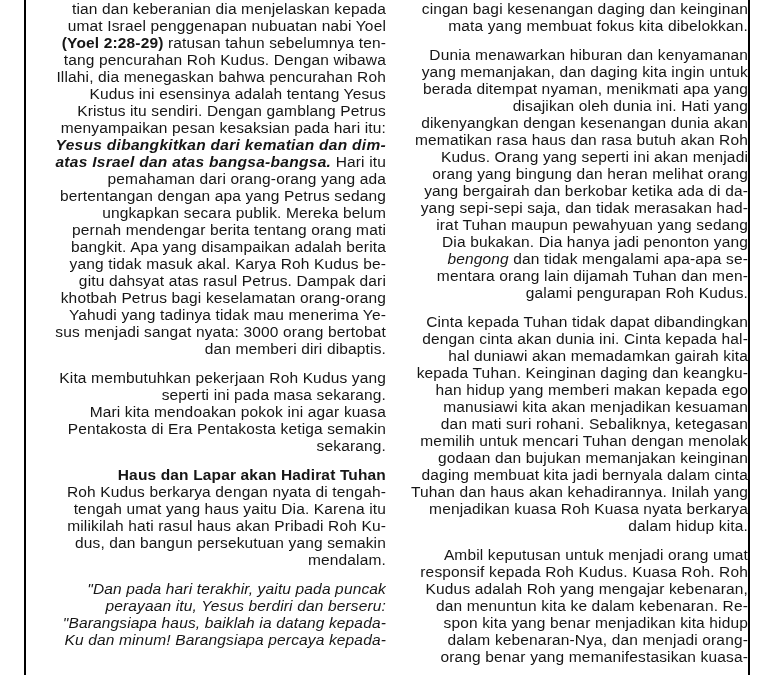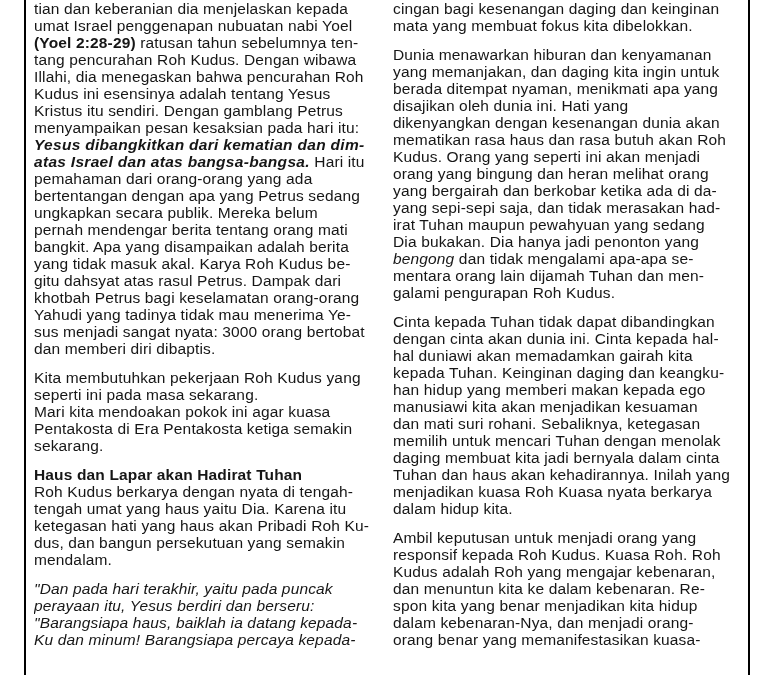--- a/index.html
+++ b/index.html
@@ -23,21 +23,21 @@
   .rule.left  { left: 24px; }
   .rule.right { left: 748px; }
   .col {
     position: absolute; top: 0;
     font-size: 15.5px;
     line-height: 17px;
     letter-spacing: 0.15px;
   }
   .col.left  { left: 34px;  width: 352px; }
   .col.right { left: 393px; width: 355px; }
-  .block { margin: 0; }
+  .block { margin: 0; text-align: right; }
   .block.gap { margin-top: 12px; }
   .line { height: 17px; white-space: nowrap; overflow: hidden; }
   .b  { font-weight: bold; margin-top: 16px; }
   .i  { font-style: italic; }
   .bi { font-weight: bold; font-style: italic; letter-spacing: 0.3px; }
 </style>
 </head>
 <body>
 
 <div class="page">
@@ -73,21 +73,21 @@
         <div class="line"><span>Mari kita mendoakan pokok ini agar kuasa</span></div>
         <div class="line"><span>Pentakosta di Era Pentakosta ketiga semakin</span></div>
         <div class="line"><span>sekarang.</span></div>
       </div>
       <div class="block gap">
         <div class="line"><span class="b">Haus dan Lapar akan Hadirat Tuhan</span></div>
       </div>
       <div class="block">
         <div class="line"><span>Roh Kudus berkarya dengan nyata di tengah-</span></div>
         <div class="line"><span>tengah umat yang haus yaitu Dia. Karena itu</span></div>
-        <div class="line"><span>ketegasan hati yang haus akan Pribadi Roh Ku-</span></div>
+        <div class="line"><span>milikilah hati rasul haus akan Pribadi Roh Ku-</span></div>
         <div class="line"><span>dus, dan bangun persekutuan yang semakin</span></div>
         <div class="line"><span>mendalam.</span></div>
       </div>
       <div class="block gap">
         <div class="line"><span class="i">"Dan pada hari terakhir, yaitu pada puncak</span></div>
         <div class="line"><span class="i">perayaan itu, Yesus berdiri dan berseru:</span></div>
         <div class="line"><span class="i">"Barangsiapa haus, baiklah ia datang kepada-</span></div>
         <div class="line"><span class="i">Ku dan minum! Barangsiapa percaya kepada-</span></div>
       </div>
     </div>
@@ -115,27 +115,28 @@
       </div>
       <div class="block gap">
         <div class="line"><span>Cinta kepada Tuhan tidak dapat dibandingkan</span></div>
         <div class="line"><span>dengan cinta akan dunia ini. Cinta kepada hal-</span></div>
         <div class="line"><span>hal duniawi akan memadamkan gairah kita</span></div>
         <div class="line"><span>kepada Tuhan. Keinginan daging dan keangku-</span></div>
         <div class="line"><span>han hidup yang memberi makan kepada ego</span></div>
         <div class="line"><span>manusiawi kita akan menjadikan kesuaman</span></div>
         <div class="line"><span>dan mati suri rohani. Sebaliknya, ketegasan</span></div>
         <div class="line"><span>memilih untuk mencari Tuhan dengan menolak</span></div>
+        <div class="line"><span>godaan dan bujukan memanjakan keinginan</span></div>
         <div class="line"><span>daging membuat kita jadi bernyala dalam cinta</span></div>
         <div class="line"><span>Tuhan dan haus akan kehadirannya. Inilah yang</span></div>
         <div class="line"><span>menjadikan kuasa Roh Kuasa nyata berkarya</span></div>
         <div class="line"><span>dalam hidup kita.</span></div>
       </div>
       <div class="block gap">
-        <div class="line"><span>Ambil keputusan untuk menjadi orang yang</span></div>
+        <div class="line"><span>Ambil keputusan untuk menjadi orang umat</span></div>
         <div class="line"><span>responsif kepada Roh Kudus. Kuasa Roh. Roh</span></div>
         <div class="line"><span>Kudus adalah Roh yang mengajar kebenaran,</span></div>
         <div class="line"><span>dan menuntun kita ke dalam kebenaran. Re-</span></div>
         <div class="line"><span>spon kita yang benar menjadikan kita hidup</span></div>
         <div class="line"><span>dalam kebenaran-Nya, dan menjadi orang-</span></div>
         <div class="line"><span>orang benar yang memanifestasikan kuasa-</span></div>
       </div>
     </div>
 </div>
 

